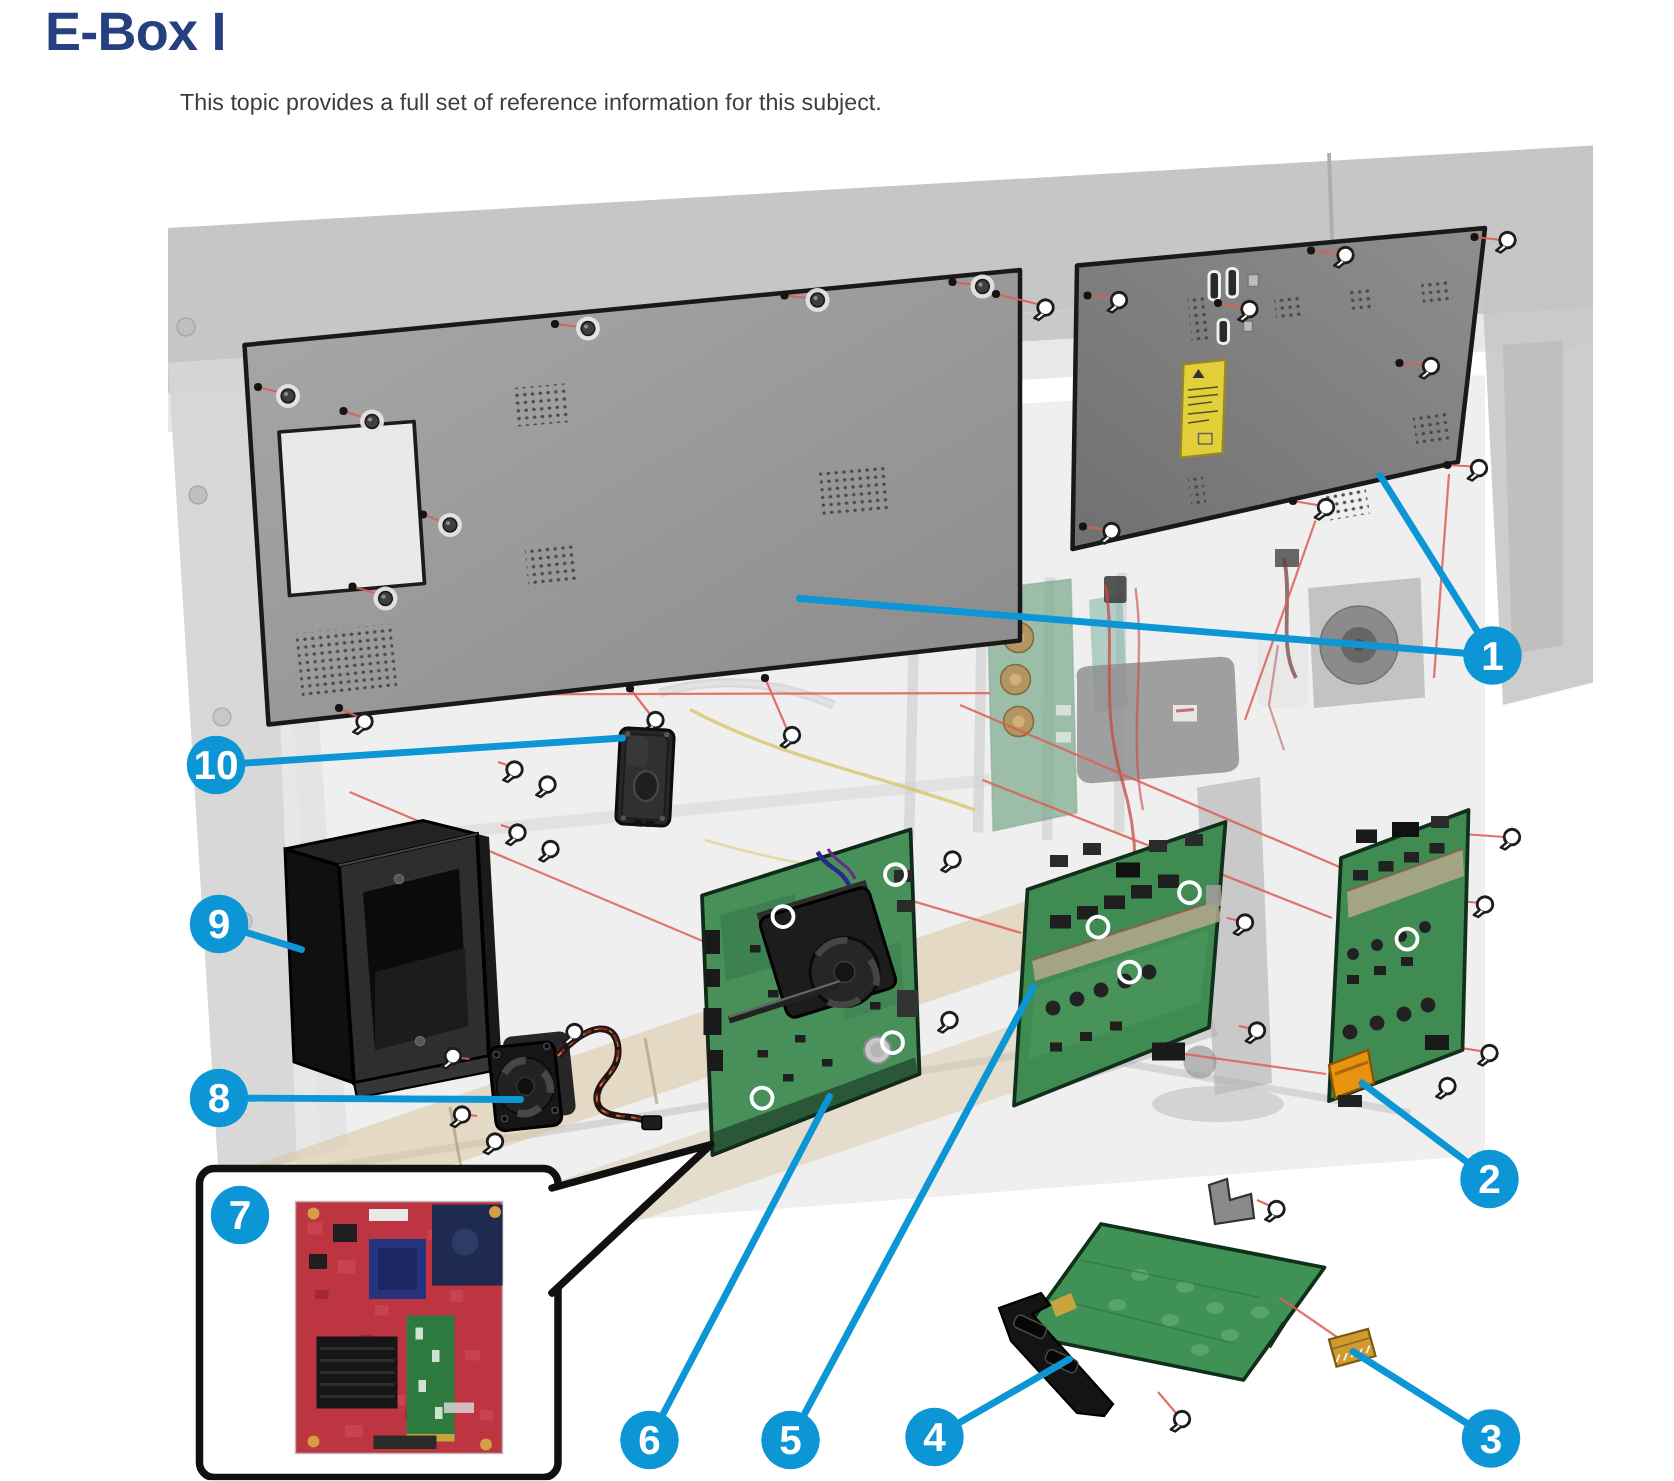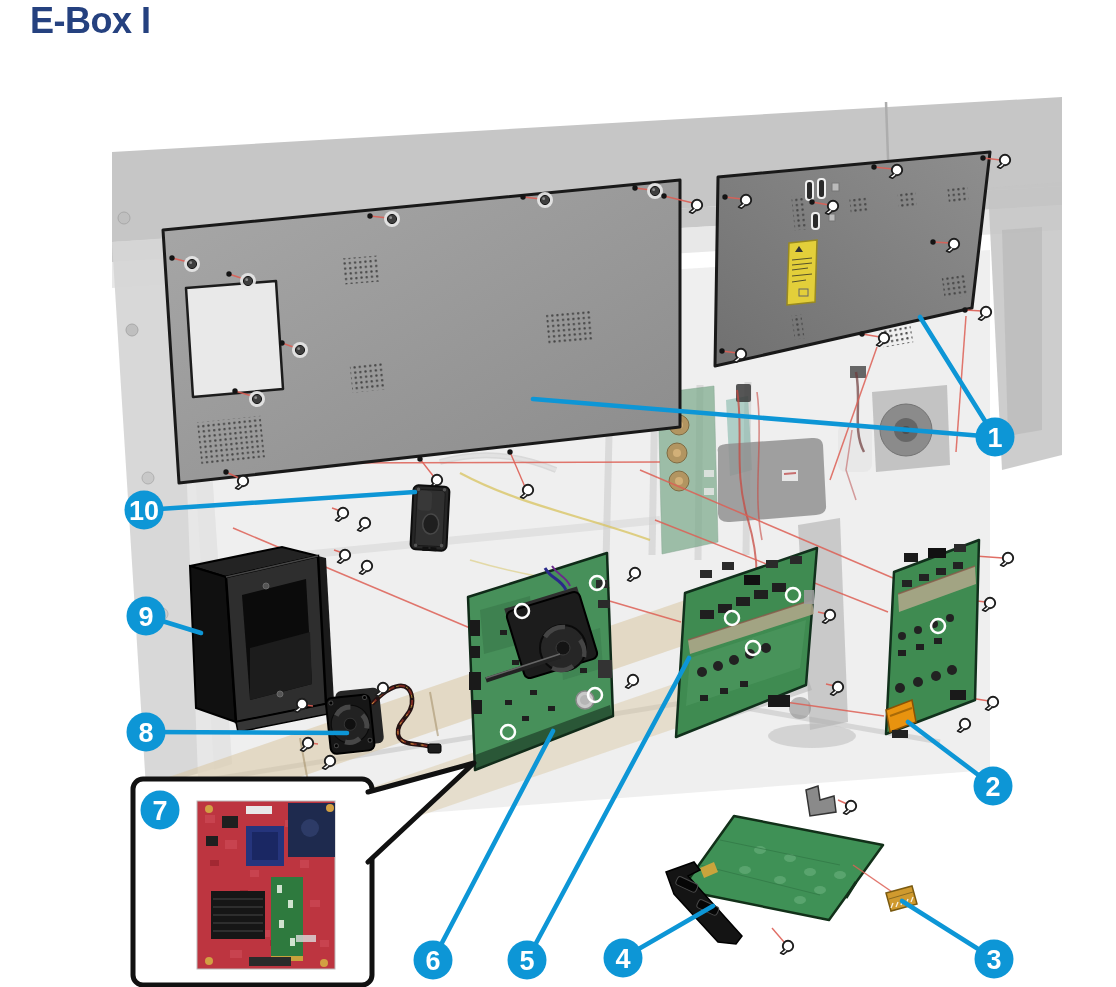--- a/index.html
+++ b/index.html
@@ -20,20 +20,21 @@
   .callout-num{fill:#fff;font:bold 27px "Liberation Sans",sans-serif;text-anchor:middle;}
   .redline{stroke:var(--leader-red);stroke-width:1.5;fill:none;opacity:.85;}
   .redtick{stroke:var(--leader-red);stroke-width:1.4;opacity:.9;}
   .dot{fill:#141414;}
 </style>
 </head>
 <body>
 
 <div class="page">
   <h1 class="page-title">E-Box I</h1>
+  <p class="page-subtitle">This topic provides a full set of reference information for this subject.</p>
 
   <figure class="fig">
   <svg width="1116" height="987" viewBox="0 0 1116 987">
     <defs>
       <linearGradient id="gl" x1="0" y1="0" x2="1" y2="1">
         <stop offset="0" stop-color="#a8a8a8"></stop>
             <stop offset="1" stop-color="#8b8b8b"></stop>
       </linearGradient>
       <linearGradient id="gr" x1="1" y1="0" x2="0" y2="1">
         <stop offset="0" stop-color="#8e8e8e"></stop>

